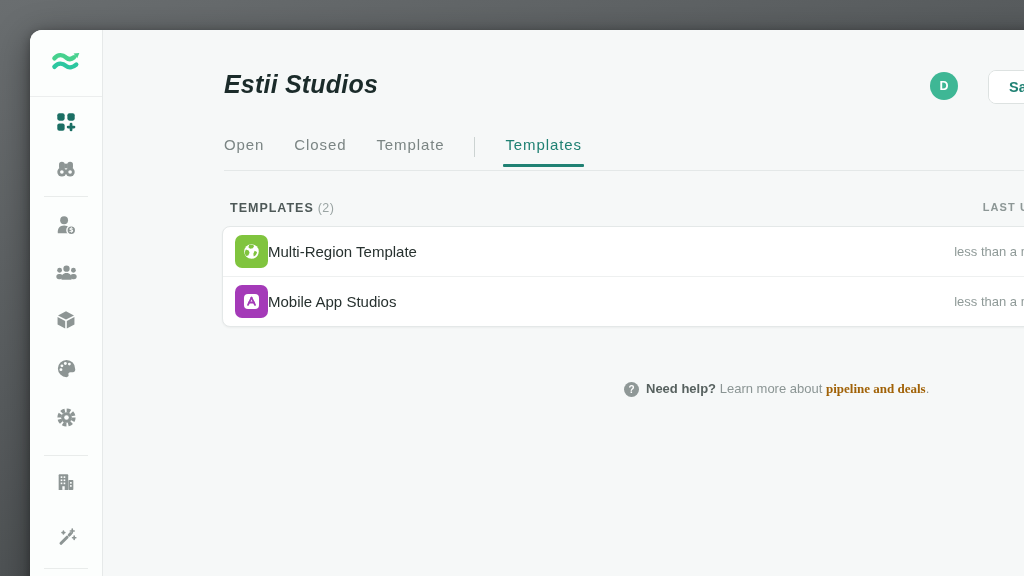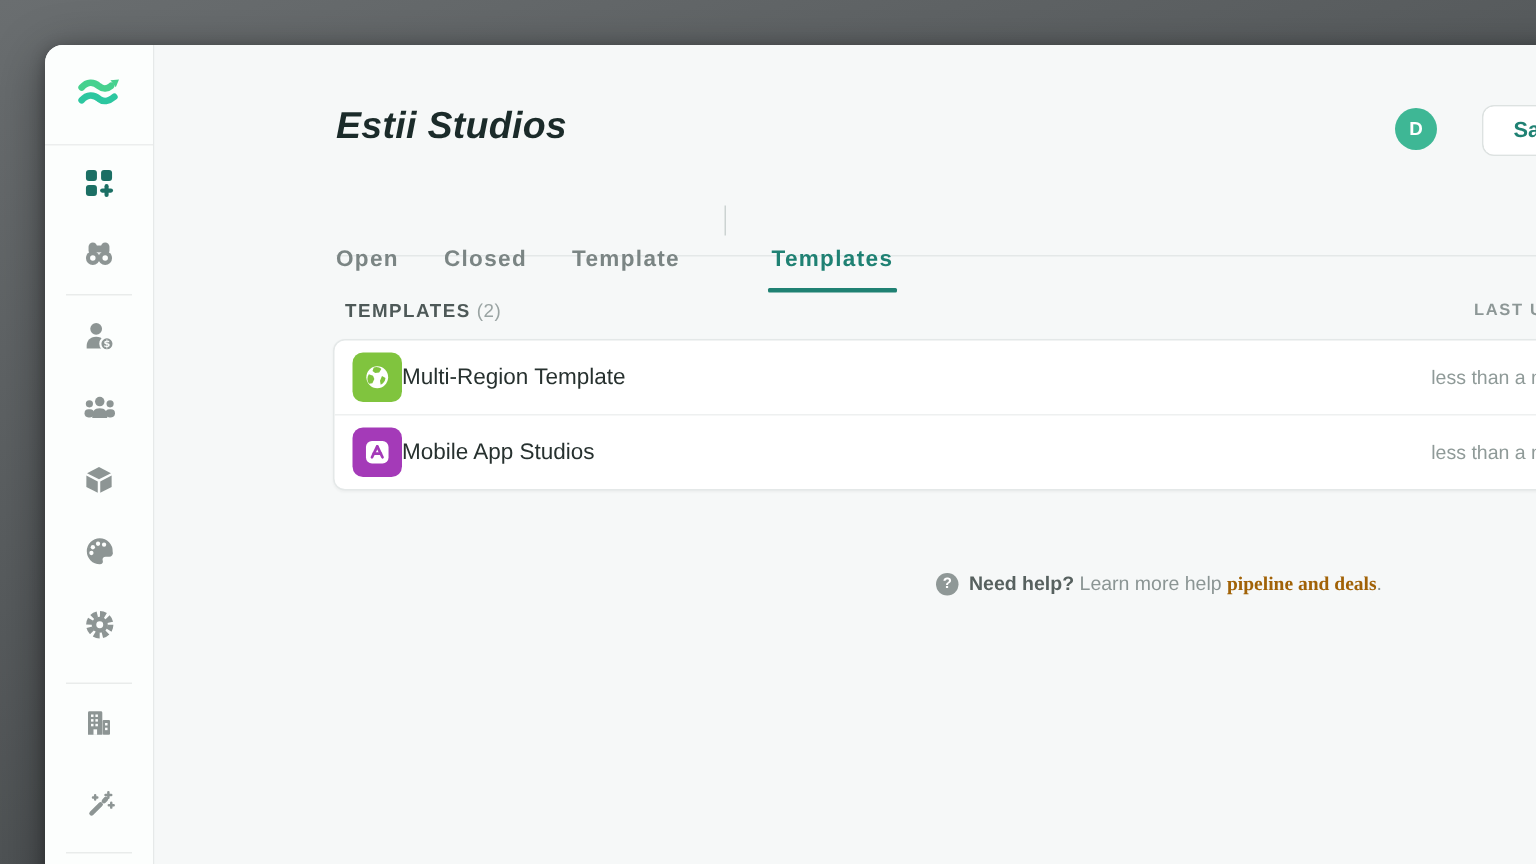--- a/index.html
+++ b/index.html
@@ -25,22 +25,22 @@
     background:#3eb795;color:#fff;font-size:12.5px;font-weight:700;
     display:flex;align-items:center;justify-content:center;cursor:pointer;}
   .segmented{position:absolute;left:886px;top:40px;height:32px;width:178px;display:flex;
     border:1px solid #dde2e1;border-radius:8px;overflow:hidden;background:#fff;
     font-size:14.5px;font-weight:700;}
   .seg{display:flex;align-items:center;padding:0 20px;cursor:pointer;white-space:nowrap;}
   .seg.sel{color:#1f8173;background:#fff;border-right:1px solid #dde2e1;}
   
   .tabs{position:absolute;left:122px;right:0;top:106px;height:34px;display:flex;gap:30px;
     align-items:flex-start;border-bottom:1px solid #e4e8e8;}
-  .tab{position:relative;font-size:15px;font-weight:700;letter-spacing:.06em;color:#7b8584;
-    padding-bottom:14px;cursor:pointer;white-space:nowrap;margin-top:28px;}
+  .tab{position:relative;font-size:15px;font-weight:400;letter-spacing:.06em;color:#7b8584;
+    padding-bottom:14px;cursor:pointer;white-space:nowrap;}
   .tab.active{color:#1f8173;}
   .tab.active::after{content:"";position:absolute;left:-2px;right:-2px;bottom:0;height:3px;
     background:#1f8173;border-radius:1px;}
   .tab-sep{width:1px;height:20px;background:#ccd3d2;margin-top:1px;}
   
   .section-row{position:absolute;left:120px;width:872px;top:168px;display:flex;
     align-items:center;justify-content:space-between;}
   .section-title{margin-left:8px;font-size:12.5px;font-weight:700;letter-spacing:.08em;color:#4e5958;}
   .section-count{font-weight:400;color:#9aa4a3;letter-spacing:.03em;margin-left:4px;}
   .col-header{margin-right:14px;font-size:11px;font-weight:700;letter-spacing:.1em;color:#8d9796;}
@@ -255,19 +255,19 @@
             </svg>
           </span>
           <span class="row-title">Mobile App Studios</span>
           <span class="row-updated">less than a minute ago</span>
         </div>
       </div>
 
       <div class="help-row">
         <span class="q-icon">?</span>
         <span><span class="help-bold">Need help?</span>
-          <span>Learn more help</span>
+          <span>Learn more about</span>
           <span class="help-link">pipeline and deals</span><span>.</span></span>
       </div>
 
     </main>
   </div>
 </div>
 
 </body></html>

